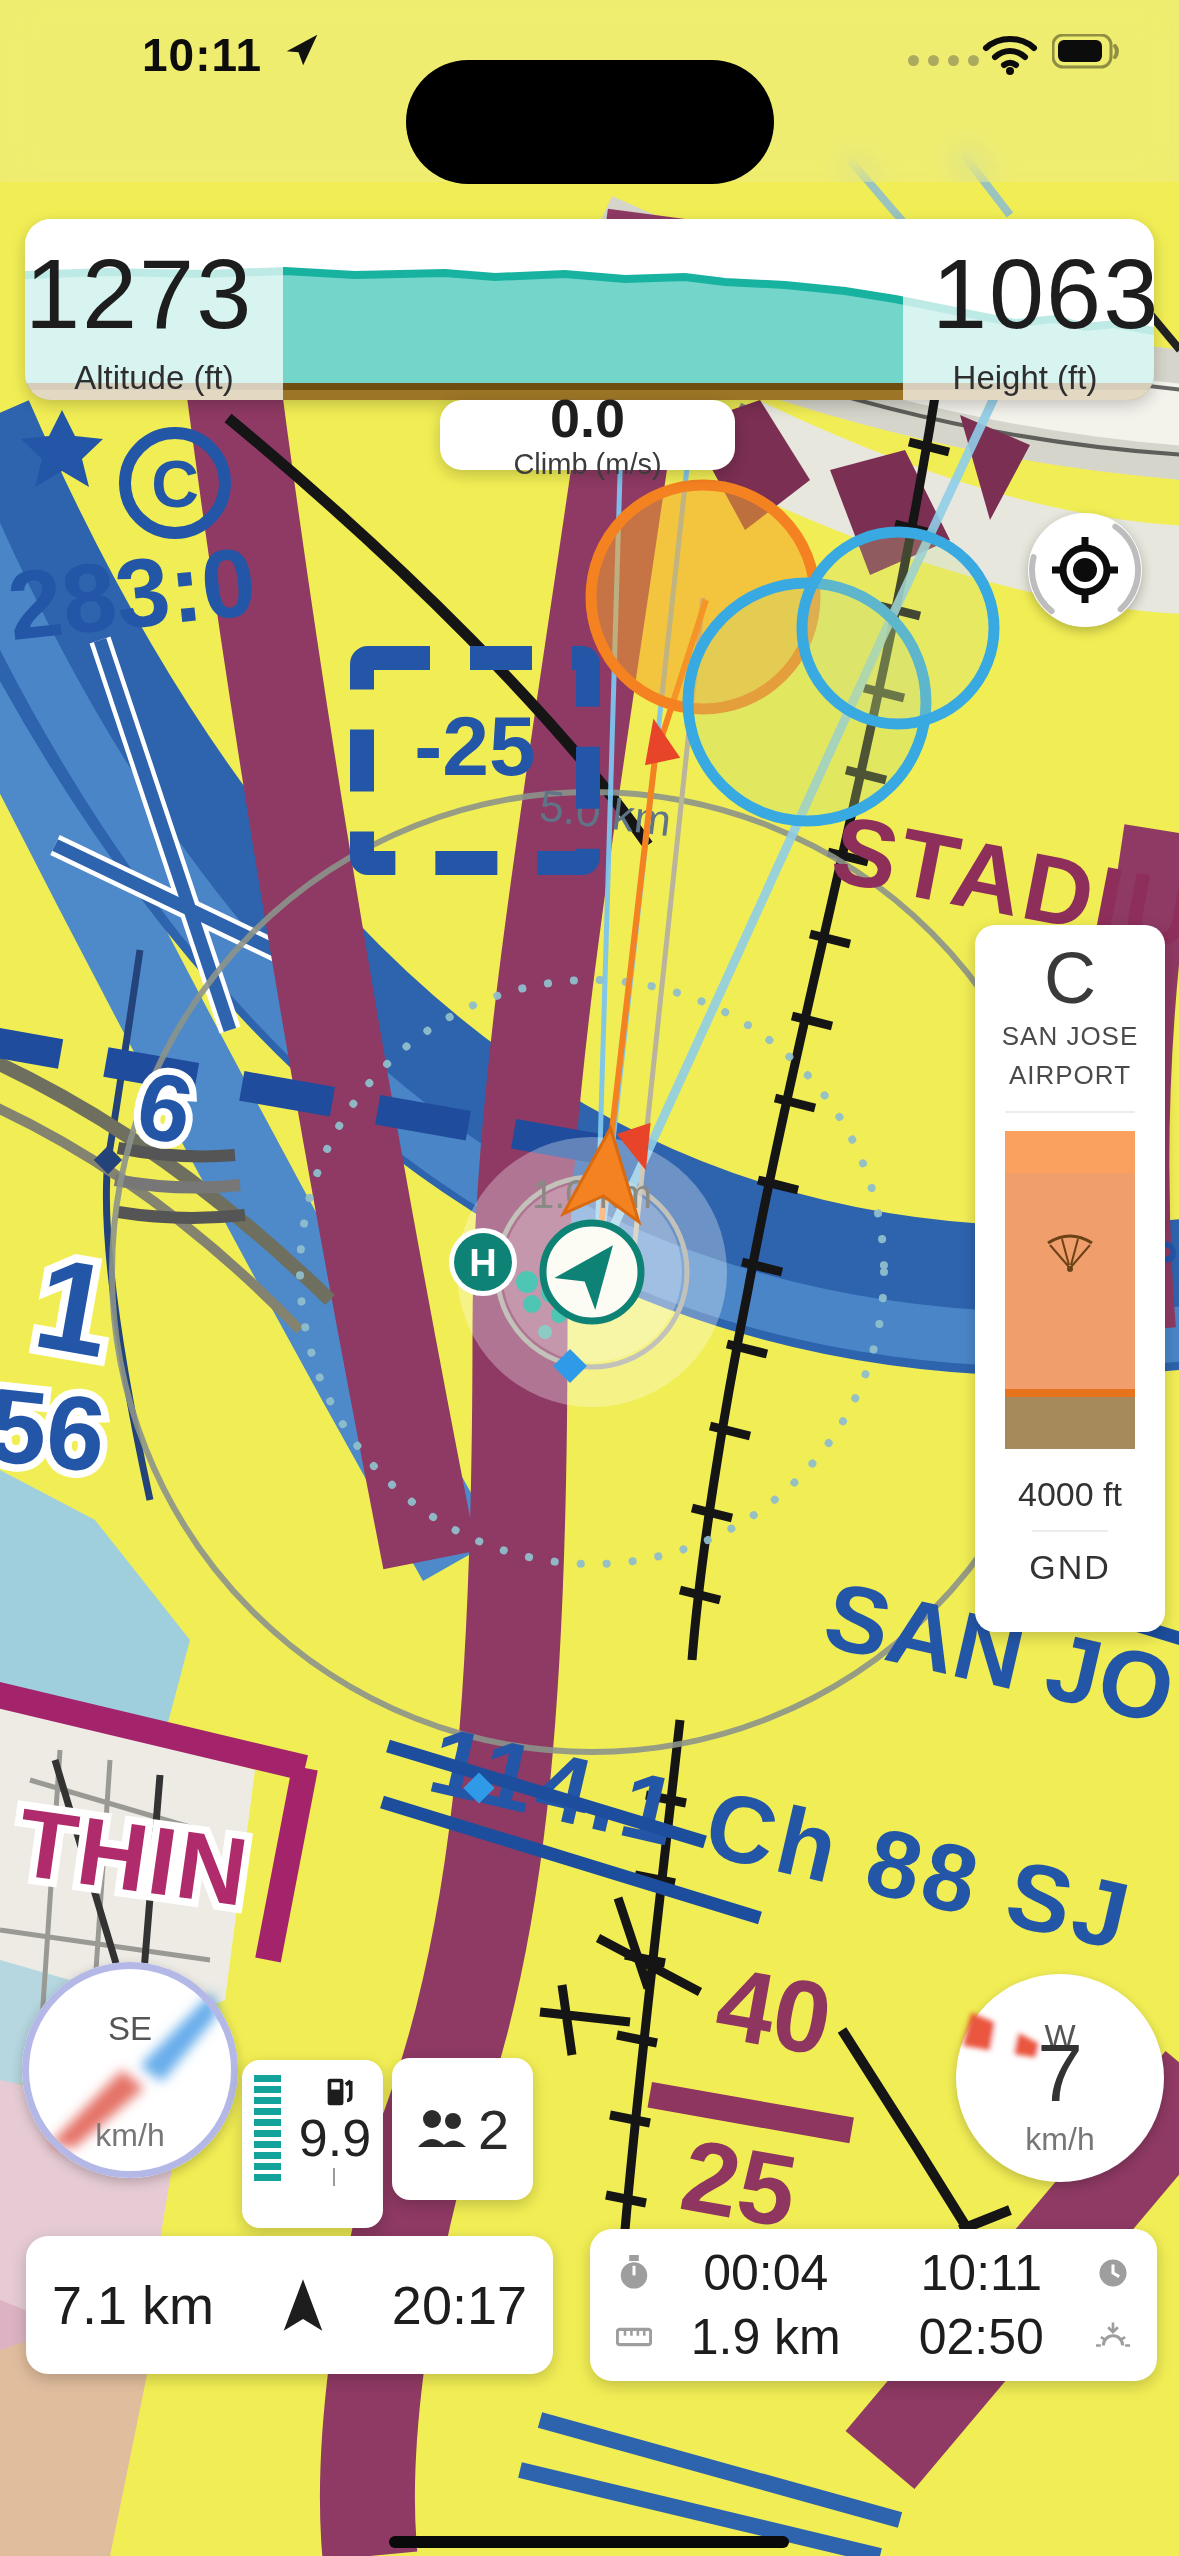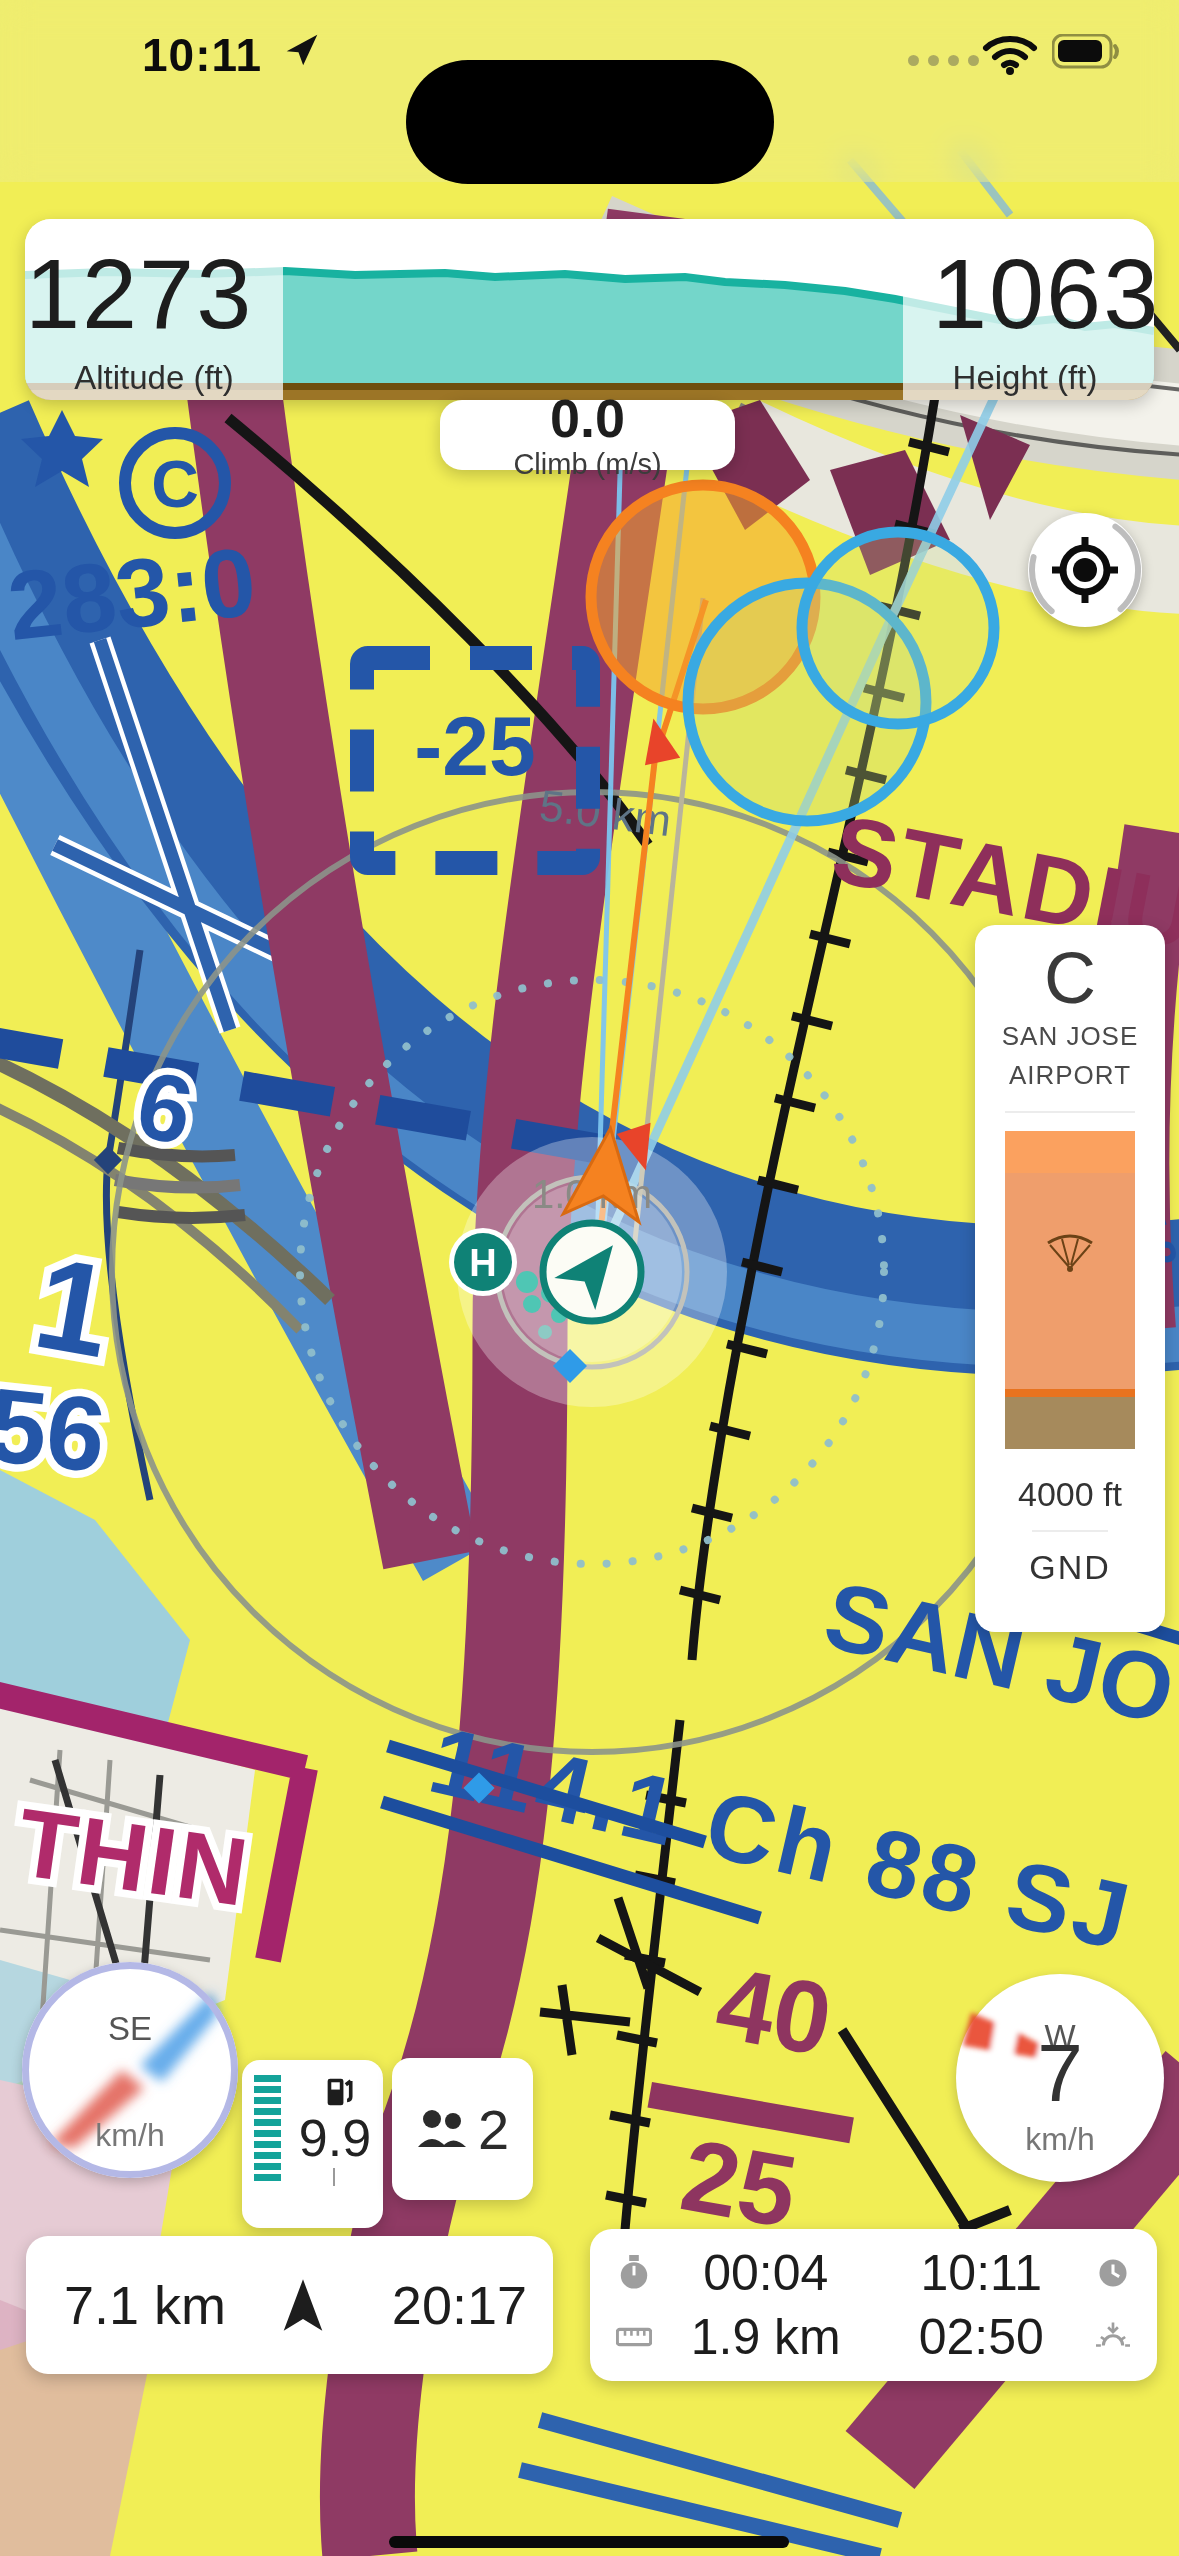--- a/index.html
+++ b/index.html
@@ -65,21 +65,21 @@
   .fuel-bars i{width:27px;height:7px;background:#14A39A;}
   .fuel-pump{position:absolute;left:82px;top:15px;}
   .fuel-val{position:absolute;left:48px;top:48px;width:90px;text-align:center;font-size:52px;font-weight:500;color:#222;}
   .fuel-tick{position:absolute;left:91px;top:108px;width:2px;height:18px;background:#9a9a9a;}
   .pax-card{left:392px;top:2058px;width:141px;height:142px;border-radius:18px;
     display:flex;align-items:center;justify-content:center;gap:10px;}
   .pax-count{font-size:56px;font-weight:500;color:#2b2b2b;}
   
   .track-bar{left:26px;top:2236px;width:527px;height:138px;border-radius:22px;
     display:flex;align-items:center;justify-content:space-between;padding:0 26px;}
-  .tb-txt{font-size:54px;color:#1d1d1d;margin-left:12px;}
+  .tb-txt{font-size:54px;color:#1d1d1d;}
   
   .stats-card{left:590px;top:2229px;width:567px;height:152px;border-radius:22px;
     display:grid;grid-template-columns:48px 1fr 1fr 48px;grid-template-rows:1fr 1fr;
     align-items:center;padding:12px 20px;}
   .st-val{font-size:50px;color:#1d1d1d;text-align:center;}
   .st-ic{display:flex;align-items:center;justify-content:center;}
   
   .home-ind{position:absolute;left:389px;top:2536px;width:400px;height:12px;border-radius:6px;background:#0a0a0a;}
 </style>
 </head>

